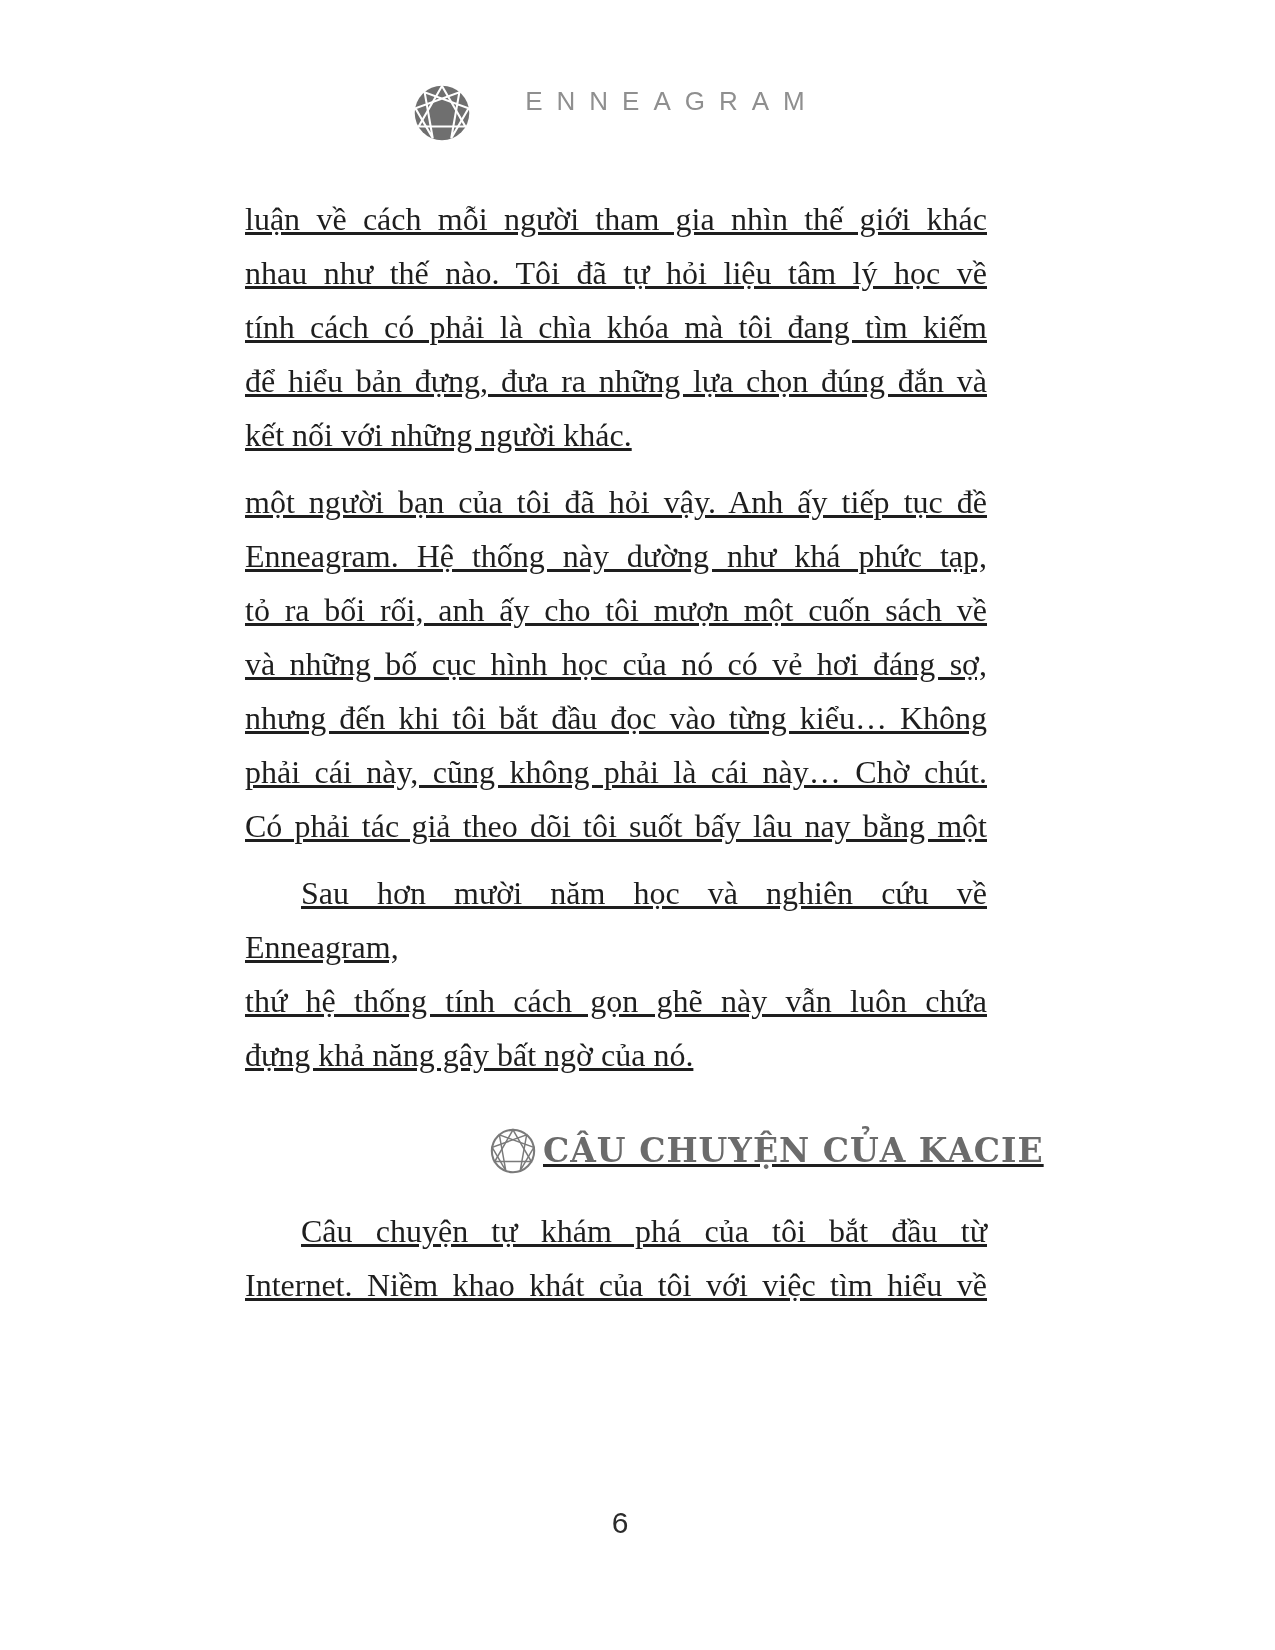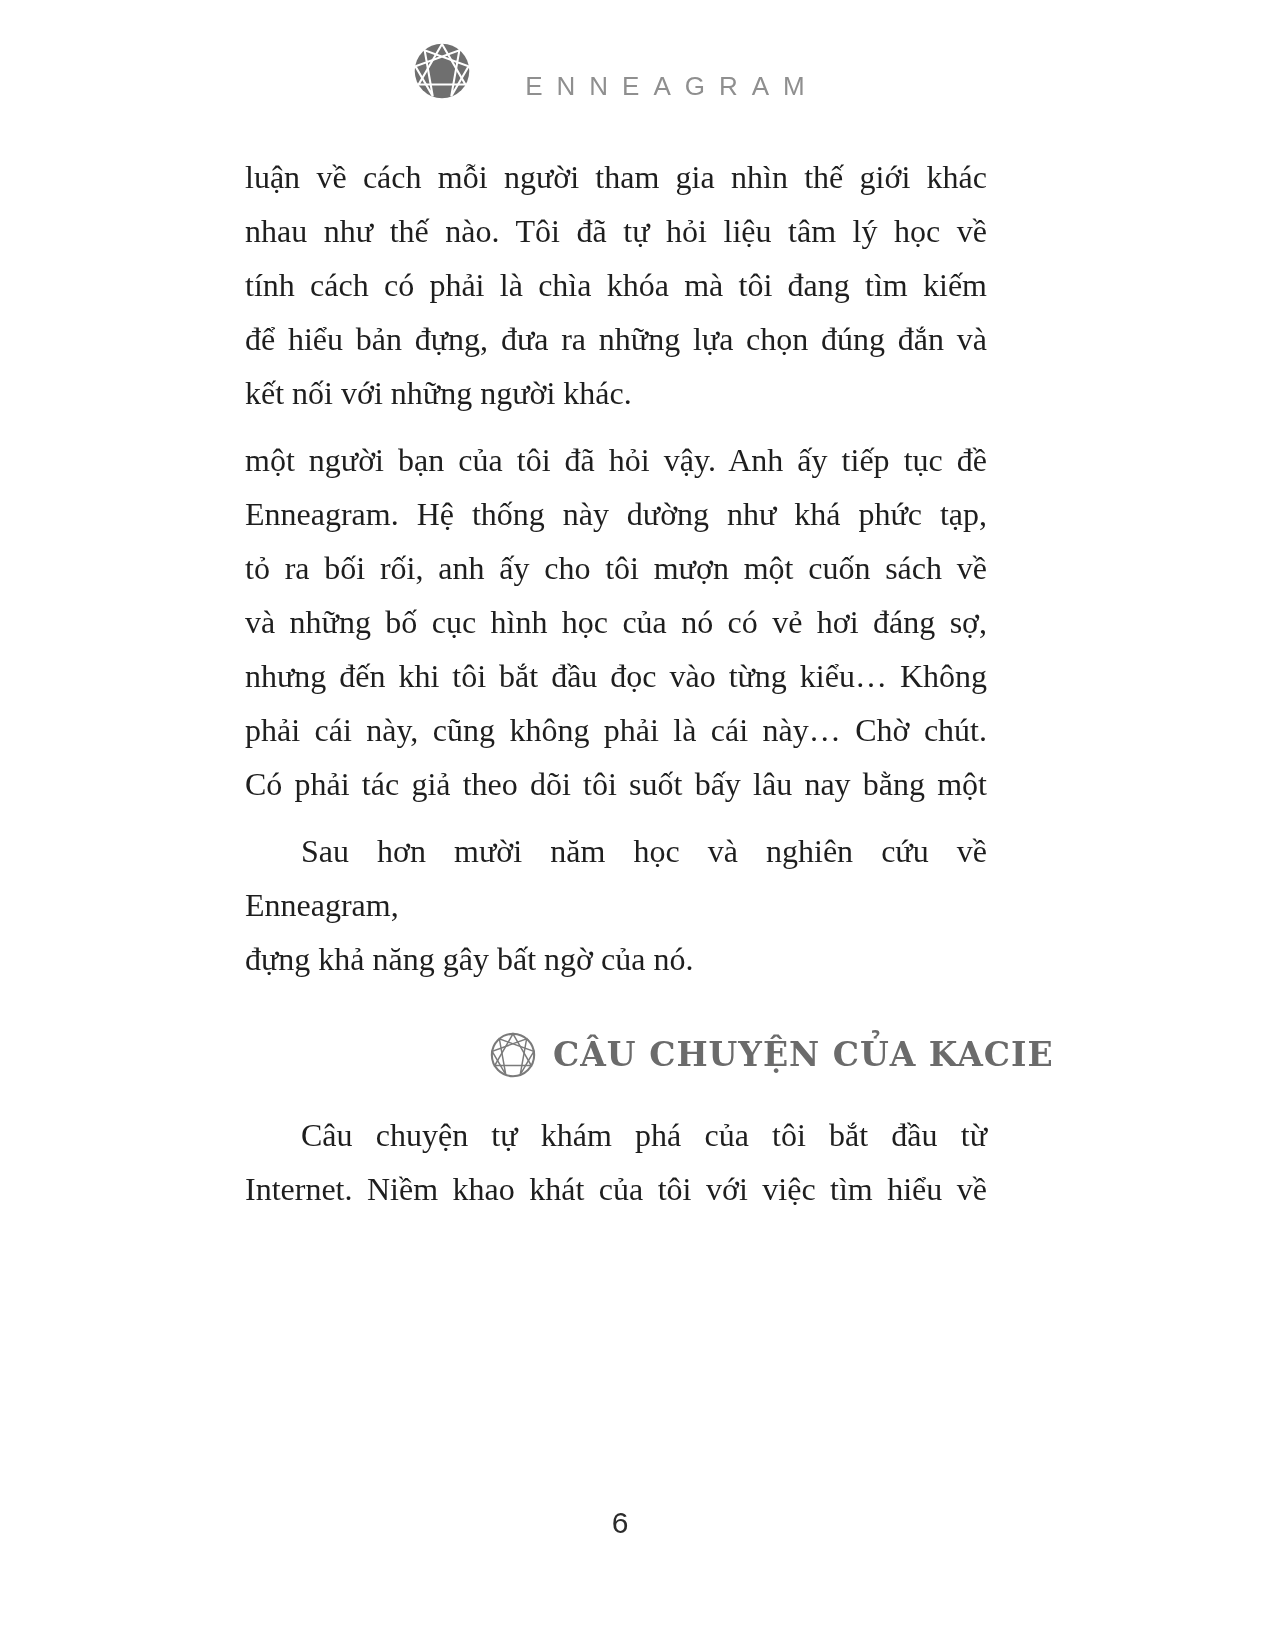--- a/index.html
+++ b/index.html
@@ -7,62 +7,63 @@
   .page {
     position: relative;
     width: 1275px;
     height: 1650px;
     background: #ffffff;
     overflow: hidden;
     font-family: "Liberation Serif", serif;
   }
   
   .header {
-    padding-top: 42px;
+    padding-top: 84px;
     margin-left: 245px;
     width: 742px;
     display: flex;
-    align-items: flex-end;
+    align-items: flex-start;
     justify-content: center;
     gap: 54px;
   }
   .logo-badge { width: 58px; height: 58px; display: block; }
   .brand {
     font-family: "Liberation Sans", sans-serif;
     font-size: 26px;
     font-weight: 500;
     letter-spacing: 14px;
     color: #8f8f8f;
     transform: translateY(2px);
   }
   
   .text-column {
     margin-left: 245px;
     width: 742px;
     margin-top: 50px;
     color: #1e1e1e;
     font-size: 32px;
     line-height: 54px;
+    text-decoration: underline;
   }
   .paragraph { margin-bottom: 13px; }
   .line {
     text-align: justify;
     text-align-last: justify;
   }
   .line.last { text-align-last: left; }
   .paragraph.indent .line.first { text-indent: 56px; }
   
   .section-heading {
     margin-left: 245px;
     width: 742px;
     margin-top: 42px;
     margin-bottom: 26px;
     display: flex;
     align-items: center;
-    gap: 17px;
+    gap: 7px;
   }
   .section-icon { width: 46px; height: 46px; flex: 0 0 auto; }
   .section-title {
     font-family: "DejaVu Serif", serif;
     font-weight: bold;
     font-size: 33px;
     letter-spacing: 1px;
     color: #6b6b6b;
   }
   
@@ -108,20 +109,21 @@
           <div class="line">một người bạn của tôi đã hỏi vậy. Anh ấy tiếp tục đề</div>
           <div class="line">Enneagram. Hệ thống này dường như khá phức tạp,</div>
           <div class="line">tỏ ra bối rối, anh ấy cho tôi mượn một cuốn sách về</div>
           <div class="line">và những bố cục hình học của nó có vẻ hơi đáng sợ,</div>
           <div class="line">nhưng đến khi tôi bắt đầu đọc vào từng kiểu… Không</div>
           <div class="line">phải cái này, cũng không phải là cái này… Chờ chút.</div>
           <div class="line">Có phải tác giả theo dõi tôi suốt bấy lâu nay bằng một</div>
         </div>
         <div class="paragraph indent">
           <div class="line first">Sau hơn mười năm học và nghiên cứu về Enneagram,</div>
+          <div class="line">thứ hệ thống tính cách gọn ghẽ này vẫn luôn chứa</div>
           <div class="line last">đựng khả năng gây bất ngờ của nó.</div>
         </div>
       </div>
 
     <div class="section-heading">
       <span class="section-icon">
         <svg viewBox="0 0 100 100" width="46" height="46" aria-hidden="true">
           <circle cx="50" cy="50" r="46" fill="none" stroke="#7a7a7a" stroke-width="4.5"></circle>
           <g stroke="#7a7a7a" stroke-width="3.2" fill="none" stroke-linejoin="miter">
             <polygon points="50,4 89.8,73 10.2,73"></polygon>

